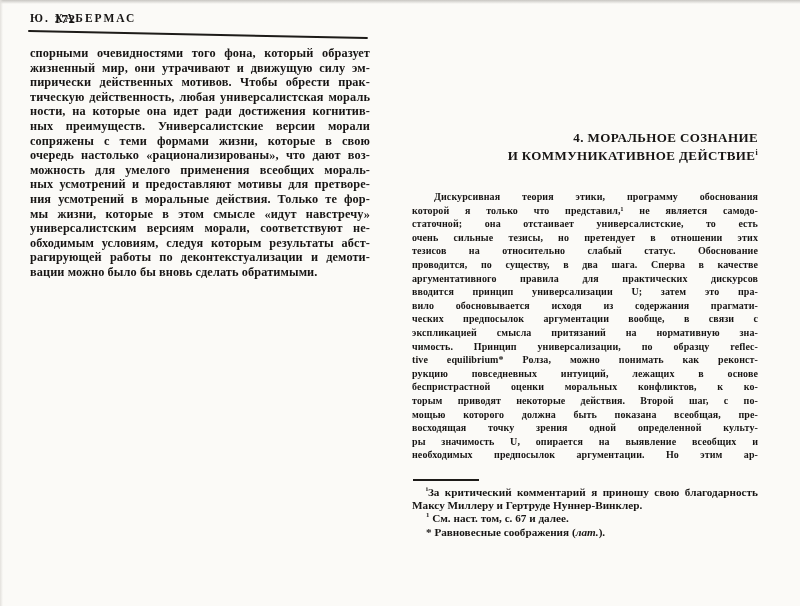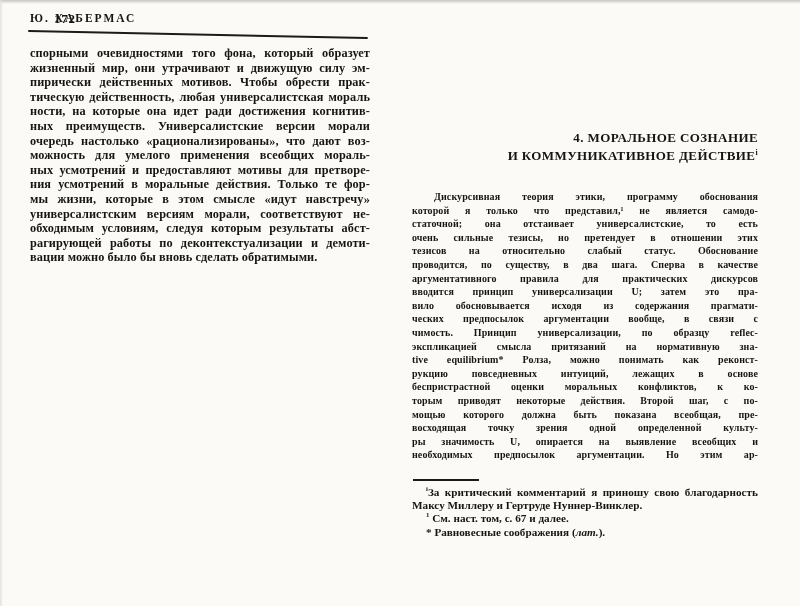--- a/index.html
+++ b/index.html
@@ -90,20 +90,21 @@
 
 <div class="header-rule"></div>
 
 <div class="left-body">
     <div class="tline">спорными очевидностями того фона, который образует</div>
     <div class="tline">жизненный мир, они утрачивают и движущую силу эм-</div>
     <div class="tline">пирически действенных мотивов. Чтобы обрести прак-</div>
     <div class="tline">тическую действенность, любая универсалистская мораль</div>
     <div class="tline">ности, на которые она идет ради достижения когнитив-</div>
     <div class="tline">ных преимуществ. Универсалистские версии морали</div>
+    <div class="tline">сопряжены с теми формами жизни, которые в свою</div>
     <div class="tline">очередь настолько «рационализированы», что дают воз-</div>
     <div class="tline">можность для умелого применения всеобщих мораль-</div>
     <div class="tline">ных усмотрений и предоставляют мотивы для претворе-</div>
     <div class="tline">ния усмотрений в моральные действия. Только те фор-</div>
     <div class="tline">мы жизни, которые в этом смысле «идут навстречу»</div>
     <div class="tline">универсалистским версиям морали, соответствуют не-</div>
     <div class="tline">обходимым условиям, следуя которым результаты абст-</div>
     <div class="tline">рагирующей работы по деконтекстуализации и демоти-</div>
     <div class="tline tline-flush">вации можно было бы вновь сделать обратимыми.</div>
   </div>
@@ -117,22 +118,22 @@
     <div class="tline">Дискурсивная теория этики, программу обоснования</div>
     <div class="tline">которой я только что представил,¹ не является самодо-</div>
     <div class="tline">статочной; она отстаивает универсалистские, то есть</div>
     <div class="tline">очень сильные тезисы, но претендует в отношении этих</div>
     <div class="tline">тезисов на относительно слабый статус. Обоснование</div>
     <div class="tline">проводится, по существу, в два шага. Сперва в качестве</div>
     <div class="tline">аргументативного правила для практических дискурсов</div>
     <div class="tline">вводится принцип универсализации U; затем это пра-</div>
     <div class="tline">вило обосновывается исходя из содержания прагмати-</div>
     <div class="tline">ческих предпосылок аргументации вообще, в связи с</div>
+    <div class="tline">экспликацией смысла притязаний на нормативную зна-</div>
     <div class="tline">чимость. Принцип универсализации, по образцу reflec-</div>
-    <div class="tline">экспликацией смысла притязаний на нормативную зна-</div>
     <div class="tline">tive equilibrium* Ролза, можно понимать как реконст-</div>
     <div class="tline">рукцию повседневных интуиций, лежащих в основе</div>
     <div class="tline">беспристрастной оценки моральных конфликтов, к ко-</div>
     <div class="tline">торым приводят некоторые действия. Второй шаг, с по-</div>
     <div class="tline">мощью которого должна быть показана всеобщая, пре-</div>
     <div class="tline">восходящая точку зрения одной определенной культу-</div>
     <div class="tline">ры значимость U, опирается на выявление всеобщих и</div>
     <div class="tline">необходимых предпосылок аргументации. Но этим ар-</div>
   </div>
 

